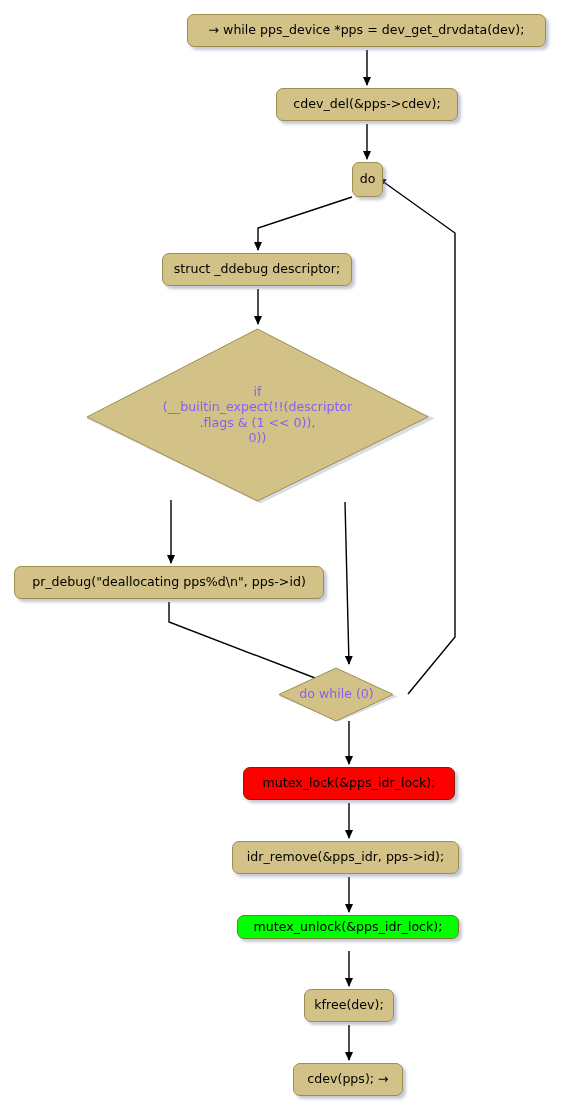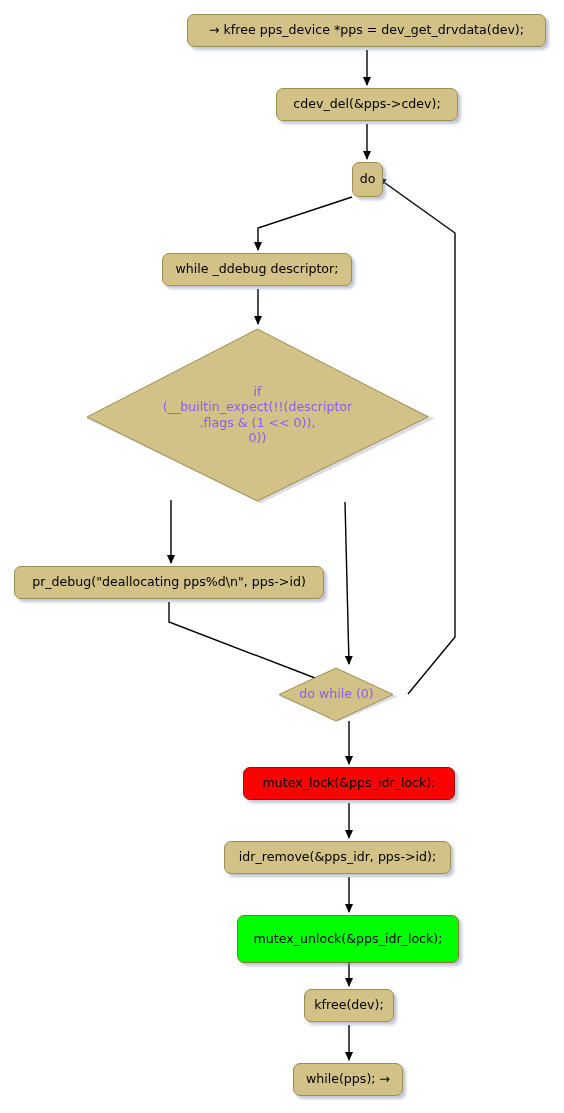--- a/index.html
+++ b/index.html
@@ -112,33 +112,33 @@
 
       <path d="M349,877 L349,912"></path>
 
       <path d="M349,951 L349,986"></path>
 
       <path d="M349,1025 L349,1060"></path>
     </g>
   </svg>
 
   <div class="node rect" style="left:187px; top:14px; width:359px; height:33px;">
-    <span>→ kfree pps_device *pps = dev_get_drvdata(dev);</span>
+    <span>→ while pps_device *pps = dev_get_drvdata(dev);</span>
   </div>
 
   <div class="node rect" style="left:276px; top:88px; width:182px; height:33px;">
     <span>cdev_del(&amp;pps-&gt;cdev);</span>
   </div>
 
   <div class="node rect" style="left:352px; top:162px; width:31px; height:35px;">
     <span>do</span>
   </div>
 
   <div class="node rect" style="left:162px; top:253px; width:190px; height:33px;">
-    <span>while _ddebug descriptor;</span>
+    <span>struct _ddebug descriptor;</span>
   </div>
 
   <div class="diamond-wrap" style="left:84px; top:327px; width:347px; height:175px;">
     <svg width="347" height="175" viewBox="0 0 347 175">
       <polygon points="176.5,6.5 350.5,91.5 176.5,176.5 2.5,91.5" fill="#b8b8c8" opacity="0.5"></polygon>
       <polygon points="173.5,2 344,90 173.5,174 3,90" fill="#d3c287" stroke="#9a8f4f" stroke-width="1"></polygon>
     </svg>
     <div class="diamond-label">if
 (__builtin_expect(!!(descriptor
 .flags &amp; (1 &lt;&lt; 0)),
@@ -154,29 +154,29 @@
       <polygon points="60.5,4.5 119.5,29.5 60.5,54.5 1.5,29.5" fill="#b8b8c8" opacity="0.5"></polygon>
       <polygon points="58,1 115,27.5 58,54 1,27.5" fill="#d3c287" stroke="#9a8f4f" stroke-width="1"></polygon>
     </svg>
     <div class="diamond-label">do while (0)</div>
   </div>
 
   <div class="node rect red" style="left:243px; top:767px; width:212px; height:33px;border-radius:7px;">
     <span>mutex_lock(&amp;pps_idr_lock);</span>
   </div>
 
-  <div class="node rect" style="left:224px; top:841px; width:227px; height:33px;">
+  <div class="node rect" style="left:232px; top:841px; width:227px; height:33px;">
     <span>idr_remove(&amp;pps_idr, pps-&gt;id);</span>
   </div>
 
-  <div class="node rect green" style="left:237px; top:915px; width:222px; height:48px;">
+  <div class="node rect green" style="left:237px; top:915px; width:222px; height:24px;">
     <span>mutex_unlock(&amp;pps_idr_lock);</span>
   </div>
 
   <div class="node rect" style="left:304px; top:989px; width:90px; height:33px;">
     <span>kfree(dev);</span>
   </div>
 
   <div class="node rect" style="left:293px; top:1063px; width:110px; height:33px;">
-    <span>while(pps); →</span>
+    <span>cdev(pps); →</span>
   </div>
 
 </div>
 
 </body></html>

